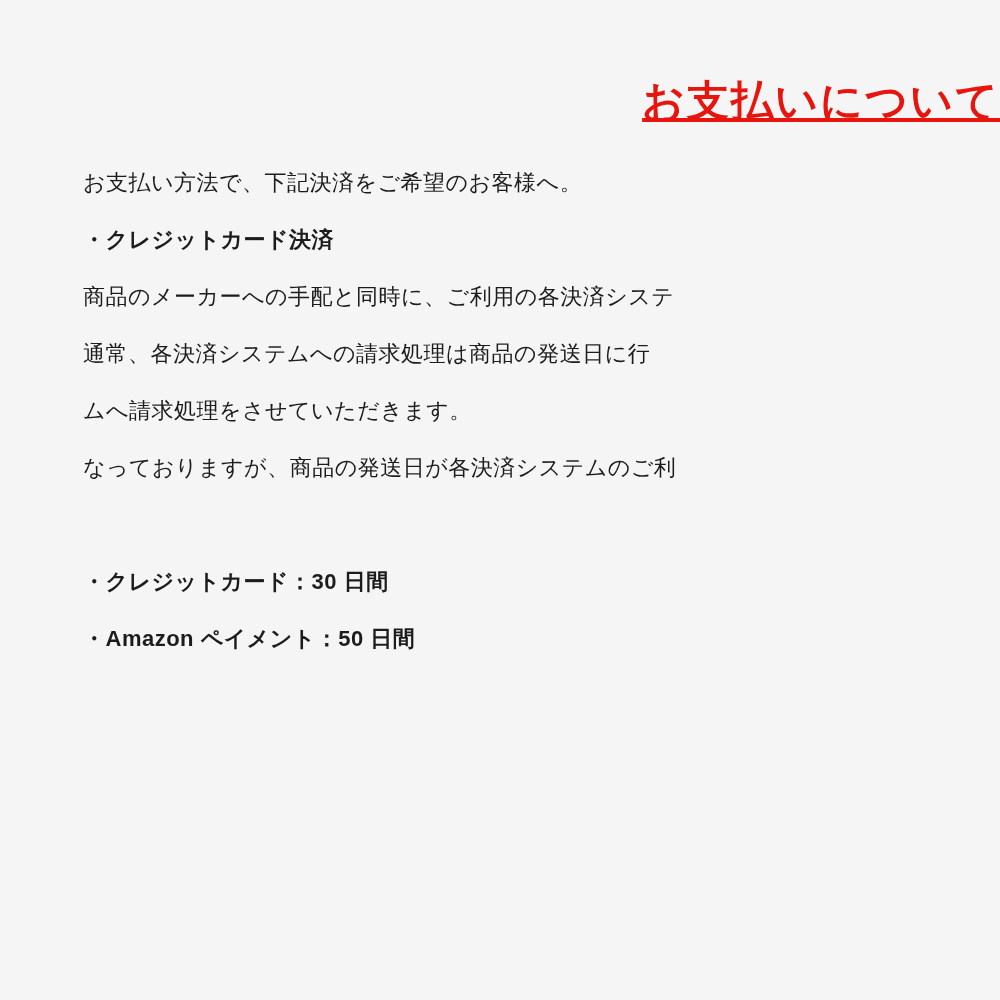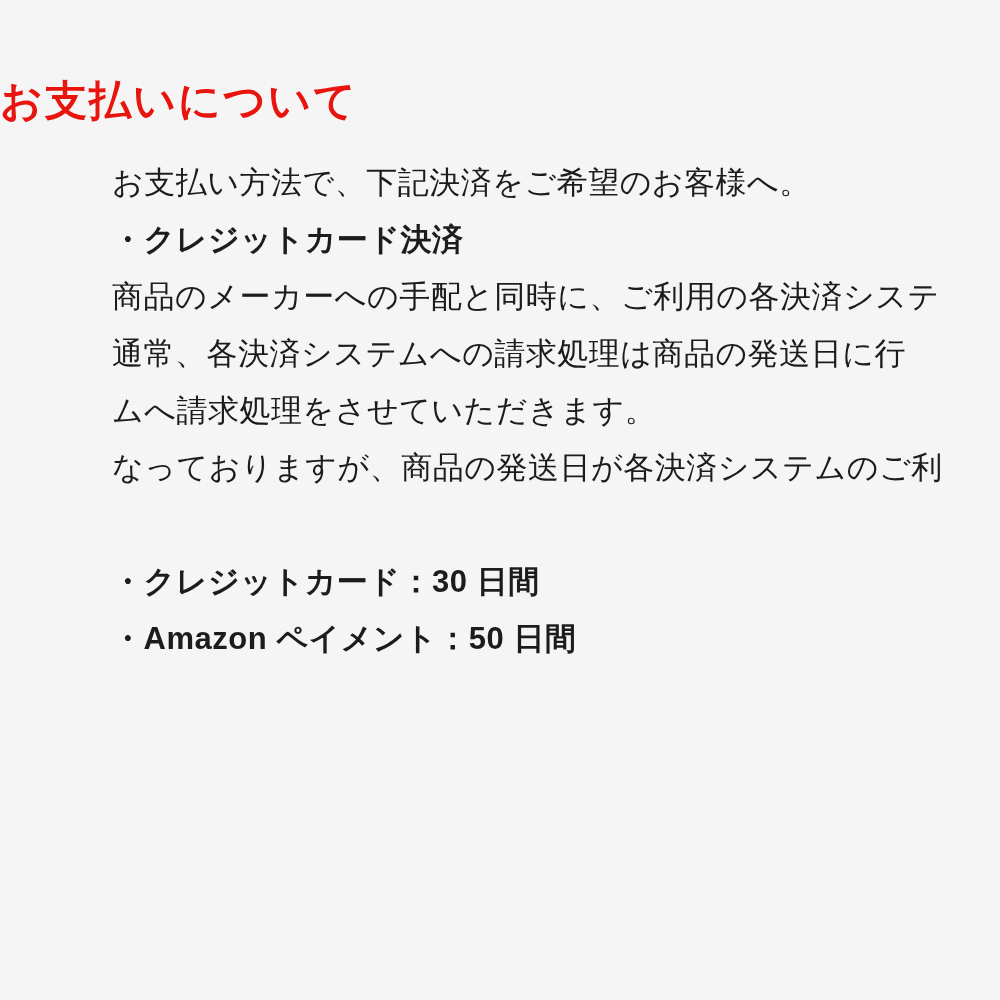--- a/index.html
+++ b/index.html
@@ -17,32 +17,33 @@
     font-family: "Liberation Sans", "DejaVu Sans", sans-serif;
     overflow: hidden;
   }
   .doc {
     width: 1000px;
     height: 1000px;
   }
   .title {
     margin: 0;
     padding-top: 76px;
-    text-align: left;
+    text-align: right;
     font-size: 42px;
     line-height: 50px;
     font-weight: 700;
     letter-spacing: 2px;
     color: var(--accent);
+    text-decoration: underline;
   }
   .content {
     margin-top: 28px;
-    padding-left: 112px;
+    padding-left: 83px;
     padding-right: 50px;
-    font-size: 31px;
+    font-size: 22px;
     line-height: 57px;
     letter-spacing: 0.5px;
   }
   .line {
     margin: 0;
     white-space: nowrap;
     font-weight: 400;
   }
   .bold { font-weight: 700; }
   .spacer { height: 57px; }

